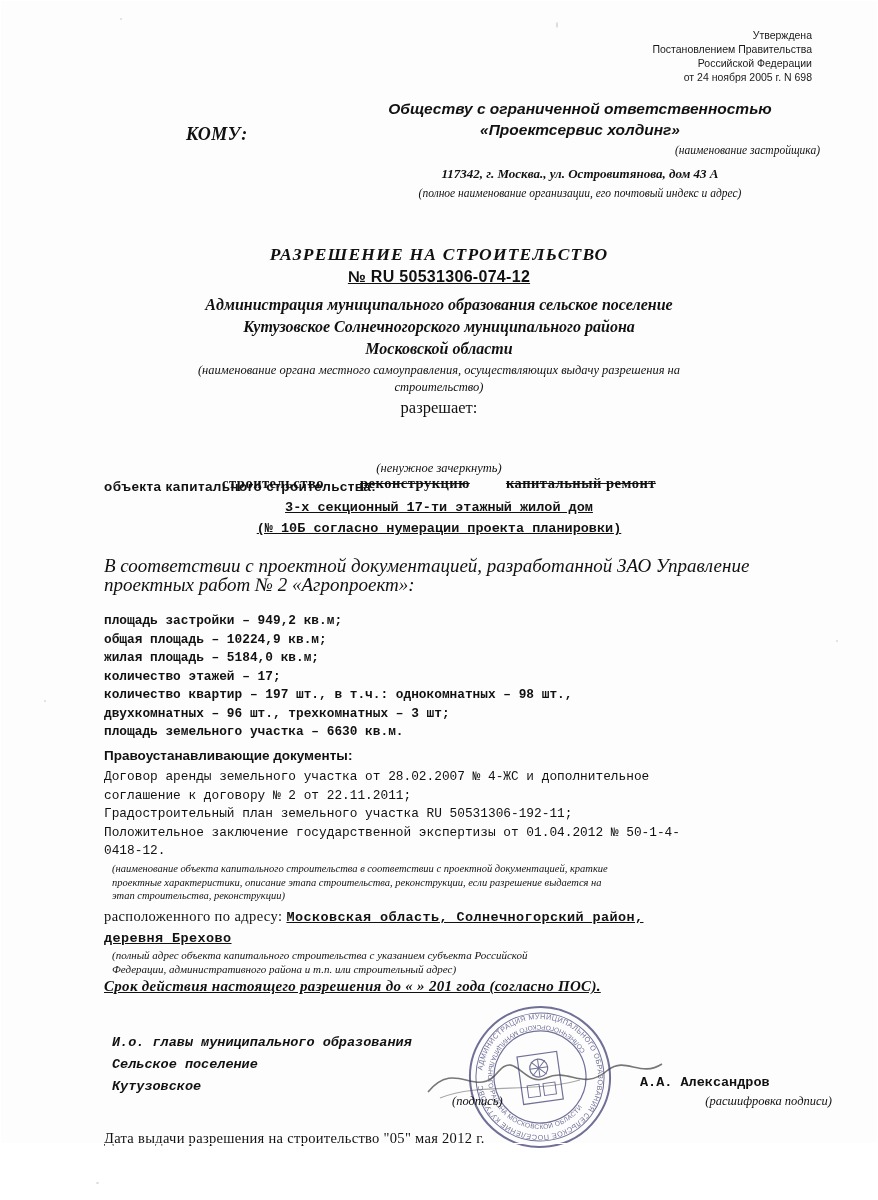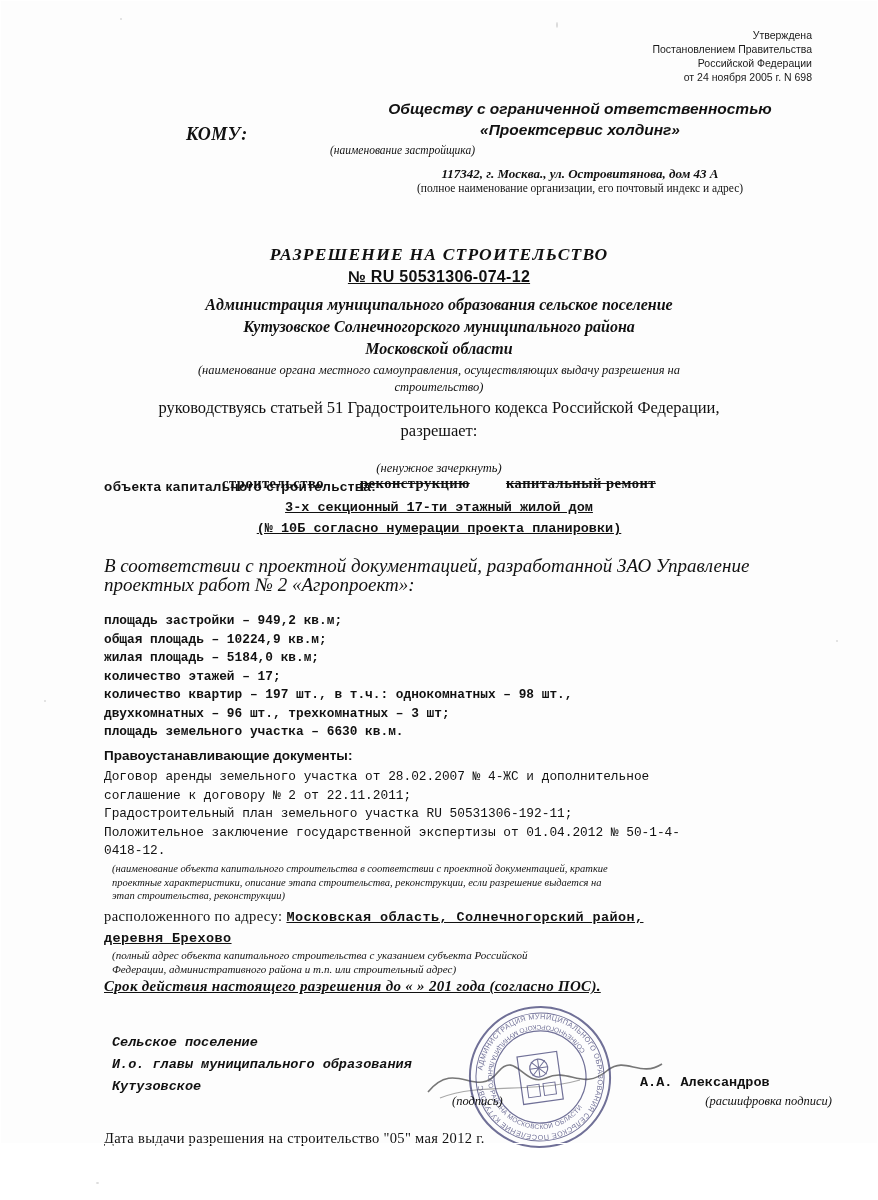--- a/index.html
+++ b/index.html
@@ -63,32 +63,34 @@
     font-weight: bold;
     font-style: italic;
     font-size: 15.5px;
     line-height: 21px;
   }
   .org-hint {
     margin-top: 4px;
     font-family: "Liberation Serif", serif;
     font-style: italic;
     font-size: 11.5px;
-    text-align: left;
+    text-align: right;
     padding-right: 10px;
   }
   .org-addr {
     margin-top: 10px;
     font-family: "Liberation Serif", serif;
     font-style: italic;
     font-weight: bold;
     font-size: 13px;
   }
   .org-addr-hint {
-    font-family: "Liberation Serif", serif;
+    margin-top: 5px;
+    font-family: "Liberation Serif", serif;
+    font-style: italic;
     font-size: 11.5px;
   }
 
   .title-block {
     position: absolute;
     left: 0;
     top: 244px;
     width: 878px;
     text-align: center;
   }
@@ -387,21 +389,20 @@
     <div>Администрация муниципального образования сельское поселение</div>
     <div>Кутузовское Солнечногорского муниципального района</div>
     <div>Московской области</div>
   </div>
   <div class="admin-hint">
     <div>(наименование органа местного самоуправления, осуществляющих выдачу разрешения на</div>
     <div>строительство)</div>
   </div>
 
   <div class="clause">
-    <div>руководствуясь статьей 51 Градостроительного кодекса Российской Федерации,</div>
     <div>разрешает:</div>
   </div>
 
   <div class="permit-kinds">
     <span class="kind">строительство</span>
     <span class="kind struck">реконструкцию</span>
     <span class="kind struck">капитальный ремонт</span>
   </div>
   <div class="kinds-hint">(ненужное зачеркнуть)</div>
 
@@ -446,22 +447,22 @@
     <div class="ul">деревня Брехово</div>
   </div>
   <div class="addr-hint">
     <div>(полный адрес объекта капитального строительства с указанием субъекта Российской</div>
     <div>Федерации, административного района и т.п. или строительный адрес)</div>
   </div>
 
   <div class="valid-line">Срок действия настоящего разрешения  до  «    »                  201     года (согласно ПОС).</div>
 
   <div class="sign-block">
+    <div>И.о. главы муниципального образования</div>
     <div>Сельское поселение</div>
-    <div>И.о. главы муниципального образования</div>
     <div>Кутузовское</div>
   </div>
 
   <div class="signature">
     <svg width="250" height="60" viewBox="0 0 250 60">
       <path d="M8,44 C36,10 56,52 78,24 C96,2 104,40 126,30 C150,19 162,44 188,22 C206,8 220,30 242,16" fill="none" stroke="#2b2b2b" stroke-width="1.6" opacity="0.85"></path>
       <path d="M20,50 C60,34 110,46 160,32" fill="none" stroke="#2b2b2b" stroke-width="1.1" opacity="0.55"></path>
     </svg>
   </div>
 

